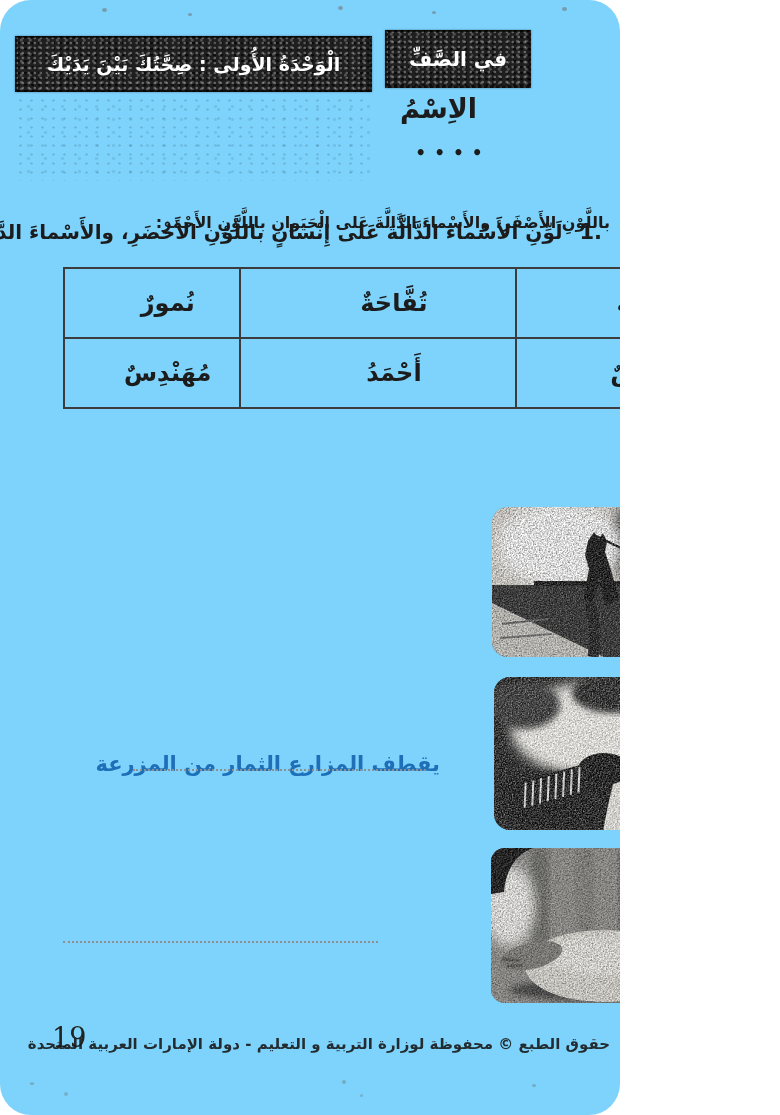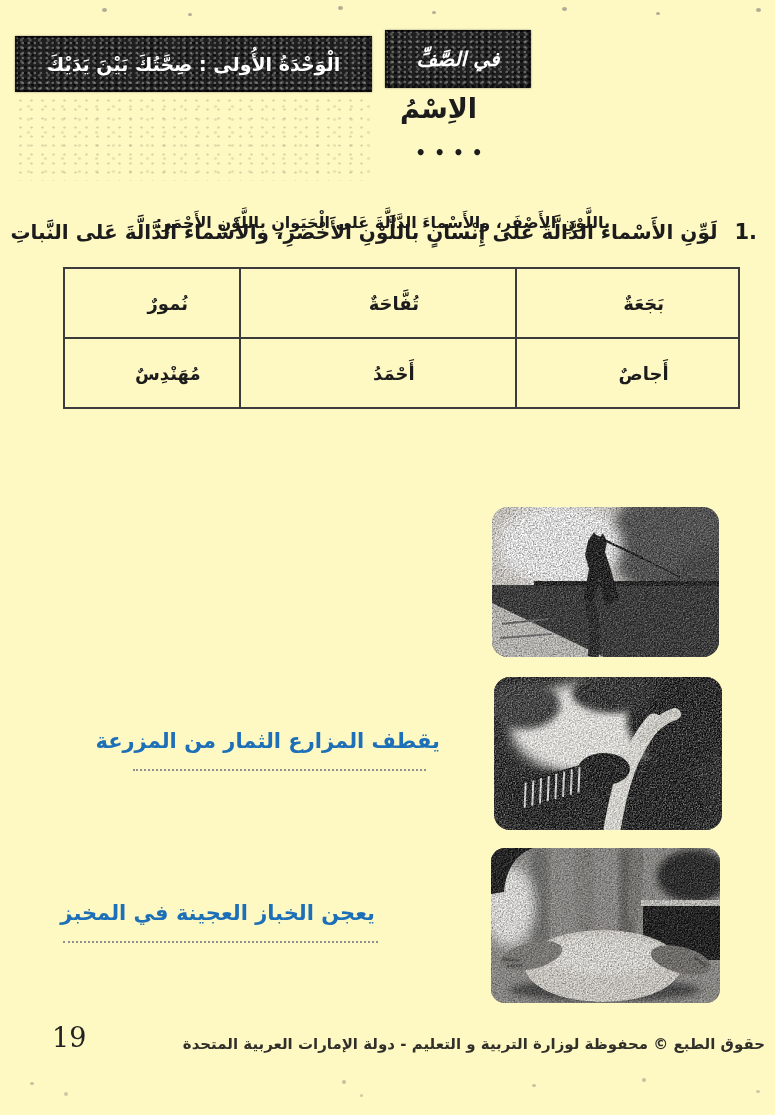--- a/index.html
+++ b/index.html
@@ -1,28 +1,28 @@
 <!DOCTYPE html>
 <html lang="ar"><head>
 <meta charset="utf-8">
 <style>
   html,body{margin:0;padding:0;background:#ffffff;}
-  .page{position:relative;width:775px;height:1115px;background:#fef9c3;overflow:hidden;
-        font-family:"DejaVu Sans",sans-serif;color:#1c1c1c;}
+  .page{position:relative;width:620px;height:1115px;background:#7dd3fc;overflow:hidden;
+        font-family:"DejaVu Sans",sans-serif;color:#1c1c1c;border-radius:31px;}
   
   .banner{position:absolute;background-color:#1f1f1f;
     background-image:
       radial-gradient(circle at 30% 40%, rgba(255,255,255,.30) 1px, transparent 1.7px),
       radial-gradient(circle at 70% 60%, rgba(255,255,255,.22) 1px, transparent 1.9px),
       radial-gradient(circle at 50% 15%, rgba(0,0,0,.65) 1px, transparent 2.1px);
     background-size:6px 5px,9px 7px,7px 6px;
     box-shadow:inset 0 0 0 2px rgba(0,0,0,.55), 0 0 2px rgba(0,0,0,.4);
     color:#fff;text-align:center;font-weight:bold;}
   .banner-unit{left:15px;top:36px;width:357px;height:56px;line-height:56px;font-size:19px;}
-  .banner-section{left:385px;top:30px;width:146px;height:58px;line-height:58px;font-size:20px;font-style:italic;}
+  .banner-section{left:385px;top:30px;width:146px;height:58px;line-height:58px;font-size:20px;}
   
   .ghost{position:absolute;left:15px;top:96px;width:355px;height:85px;opacity:.45;
     background-image:
       radial-gradient(rgba(0,0,0,.30) 1px, transparent 1.7px),
       radial-gradient(rgba(0,0,0,.20) 1.3px, transparent 2.2px);
     background-size:11px 9px,17px 13px;background-position:0 0,5px 4px;
     filter:blur(.5px);}
   
   .doc-title{position:absolute;left:400px;top:93px;width:140px;
     font-size:27px;font-weight:bold;}
@@ -31,31 +31,31 @@
   
   .exline{position:absolute;left:45px;right:18px;direction:rtl;text-align:right;
     font-size:20px;font-weight:bold;white-space:nowrap;margin-top:48px;}
   .exnum{direction:ltr;unicode-bidi:isolate;margin-left:10px;font-size:21px;}
   .exline2{position:absolute;direction:rtl;font-size:16px;
     font-weight:bold;white-space:nowrap;}
   
   .noun-table{position:absolute;left:63px;top:267px;width:677px;height:133px;
     border-collapse:collapse;direction:rtl;}
   .noun-table td{border:2px solid #3c3c3c;text-align:center;vertical-align:middle;
-    font-size:18px;font-weight:bold;height:66px;padding-left:33px;}
+    font-size:24px;font-weight:bold;height:66px;padding-left:33px;}
   .col-a{width:33%;}.col-b{width:41%;}.col-c{width:26%;}
   
   .photo{position:absolute;border-radius:16px;overflow:hidden;background:#777;}
   .photo svg{display:block;width:100%;height:100%;}
   
   .caption-example{position:absolute;left:170px;top:608px;width:260px;direction:rtl;
     text-align:center;font-size:19px;font-weight:bold;white-space:nowrap;}
   .u-dot{border-bottom:2px dotted #2d2d2d;padding-bottom:3px;}
   .answer-text{position:absolute;direction:rtl;text-align:center;font-weight:bold;
-    font-size:21px;color:#1d6fb8;white-space:nowrap;}
+    font-size:21px;color:#1d6fb8;white-space:nowrap;margin-top:23px;}
   .answer-line{position:absolute;height:0;border-top:2px dotted #8f8f8f;}
   
   .page-number{position:absolute;left:52px;top:1022px;font-family:"DejaVu Serif",serif;
     font-size:27px;color:#222;}
   .footer-copy{position:absolute;right:10px;top:1035px;direction:rtl;font-size:15px;
     font-weight:bold;color:#1a1a1a;opacity:.9;}
   
   .speck{position:absolute;background:#6f6f6f;border-radius:50%;opacity:.55;}
 </style>
 </head>
@@ -202,21 +202,20 @@
       </g>
       <g transform="rotate(14 190 112)">
         <ellipse cx="190" cy="112" rx="31" ry="13" fill="#6f6d68"></ellipse>
         <line x1="202" y1="106" x2="216" y2="112" stroke="#4a4845" stroke-width="3"></line>
       </g>
       <rect width="229" height="155" filter="url(#grainDark)" opacity="0.45"></rect>
       <rect width="229" height="155" filter="url(#grainLight)" opacity="0.3"></rect>
     </svg>
   </div>
 
-  <div class="answer-text" style="left:105px;top:901px;width:270px;">يعجن الخباز العجينة في المخبز</div>
   <div class="answer-line" style="left:63px;top:941px;width:315px;"></div>
 
   <div class="page-number">19</div>
   <div class="footer-copy">حقوق الطبع © محفوظة لوزارة التربية و التعليم - دولة الإمارات العربية المتحدة</div>
 
   <div>
     <div class="speck" style="left:30px;top:1082px;width:4px;height:3px;opacity:.4;"></div>
     <div class="speck" style="left:64px;top:1092px;width:4px;height:4px;opacity:.35;"></div>
     <div class="speck" style="left:342px;top:1080px;width:4px;height:4px;opacity:.4;"></div>
     <div class="speck" style="left:360px;top:1094px;width:3px;height:3px;opacity:.35;"></div>

